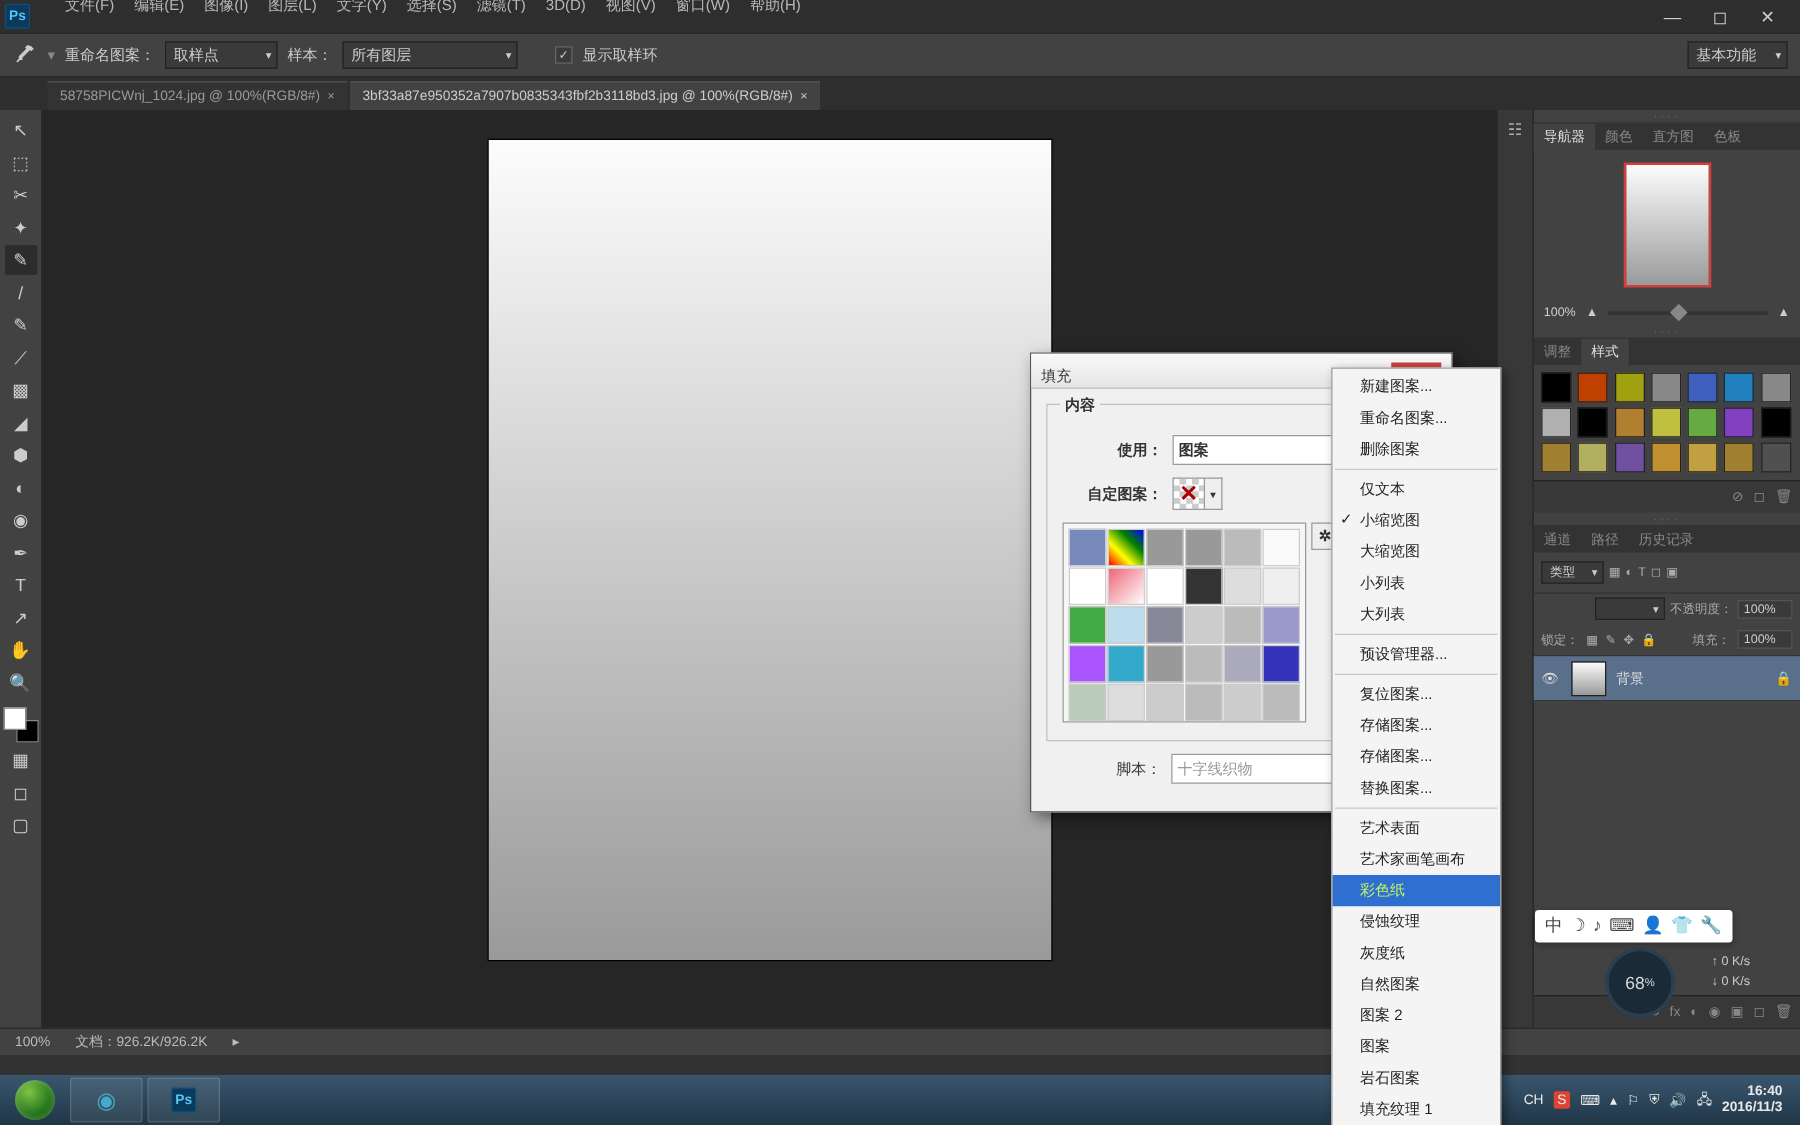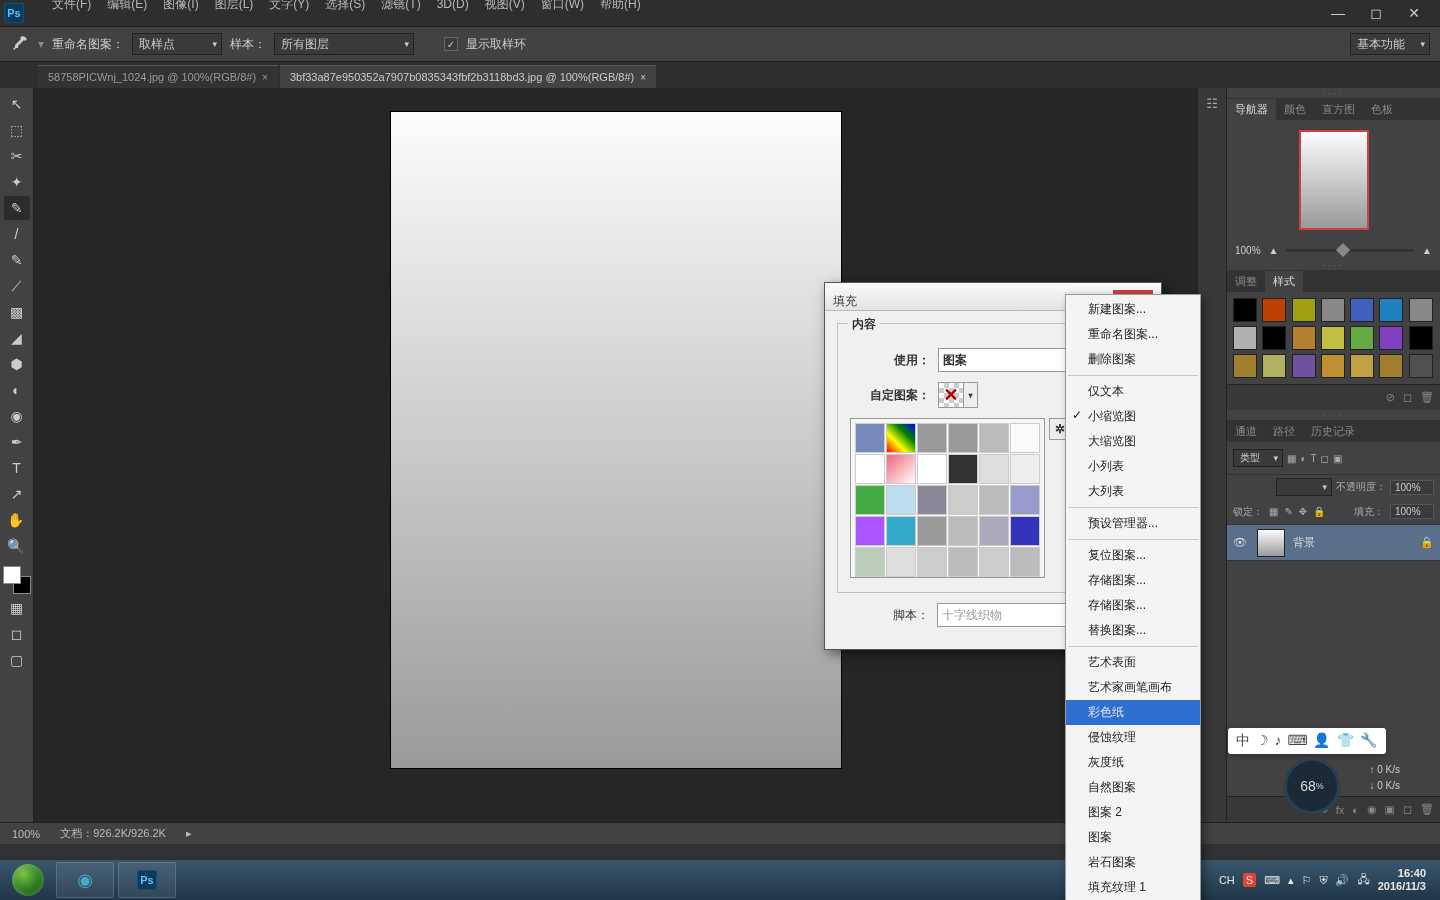--- a/index.html
+++ b/index.html
@@ -83,21 +83,21 @@
 
 
 .pattern-picker { border: 1px solid #999; background: #f6f6f6; padding: 4px; display: grid; grid-template-columns: repeat(6, 30px); grid-auto-rows: 30px; gap: 1px; max-height: 160px; overflow: hidden; position: relative; }
 .pattern-picker-wrap { display: flex; }
 .pat-cell { width: 30px; height: 30px; border: 1px solid #ccc; }
 .gear-btn { width: 22px; height: 22px; border: 1px solid #999; background: #eee; display: flex; align-items: center; justify-content: center; font-size: 12px; margin-left: 4px; }
 
 
 .ctx-menu { position: absolute; left: 1065px; top: 294px; width: 136px; background: #f4f4f4; border: 1px solid #9a9a9a; box-shadow: 3px 3px 8px rgba(0,0,0,0.4); font-size: 12px; padding: 2px 0; z-index: 100; }
 .ctx-item { padding: 4px 14px 4px 22px; color: #222; cursor: pointer; white-space: nowrap; position: relative; }
-.ctx-item.highlight { background: #2f6fd0; color: #e5e5e5; }
+.ctx-item.highlight { background: #2f6fd0; color: #bef264; }
 .ctx-item.checked::before { content: "✓"; position: absolute; left: 6px; }
 .ctx-sep { height: 1px; background: #c8c8c8; margin: 3px 2px; }
 
 
 .panel-icon-col { width: 29px; background: #383838; display: flex; flex-direction: column; align-items: center; padding-top: 6px; gap: 10px; border-left: 1px solid #222; }
 .pic { width: 18px; height: 18px; color: #aaa; font-size: 13px; display: flex; align-items: center; justify-content: center; }
 .handle-row { height: 10px; display: flex; justify-content: center; align-items: center; }
 .handle-row::before { content: "····"; color: #666; letter-spacing: 2px; font-size: 10px; }
 
 

